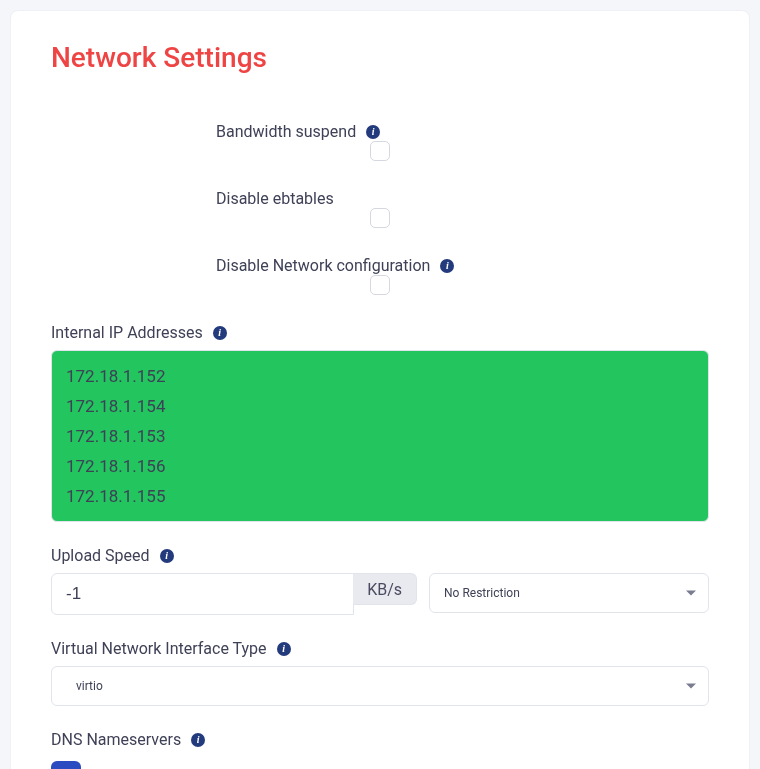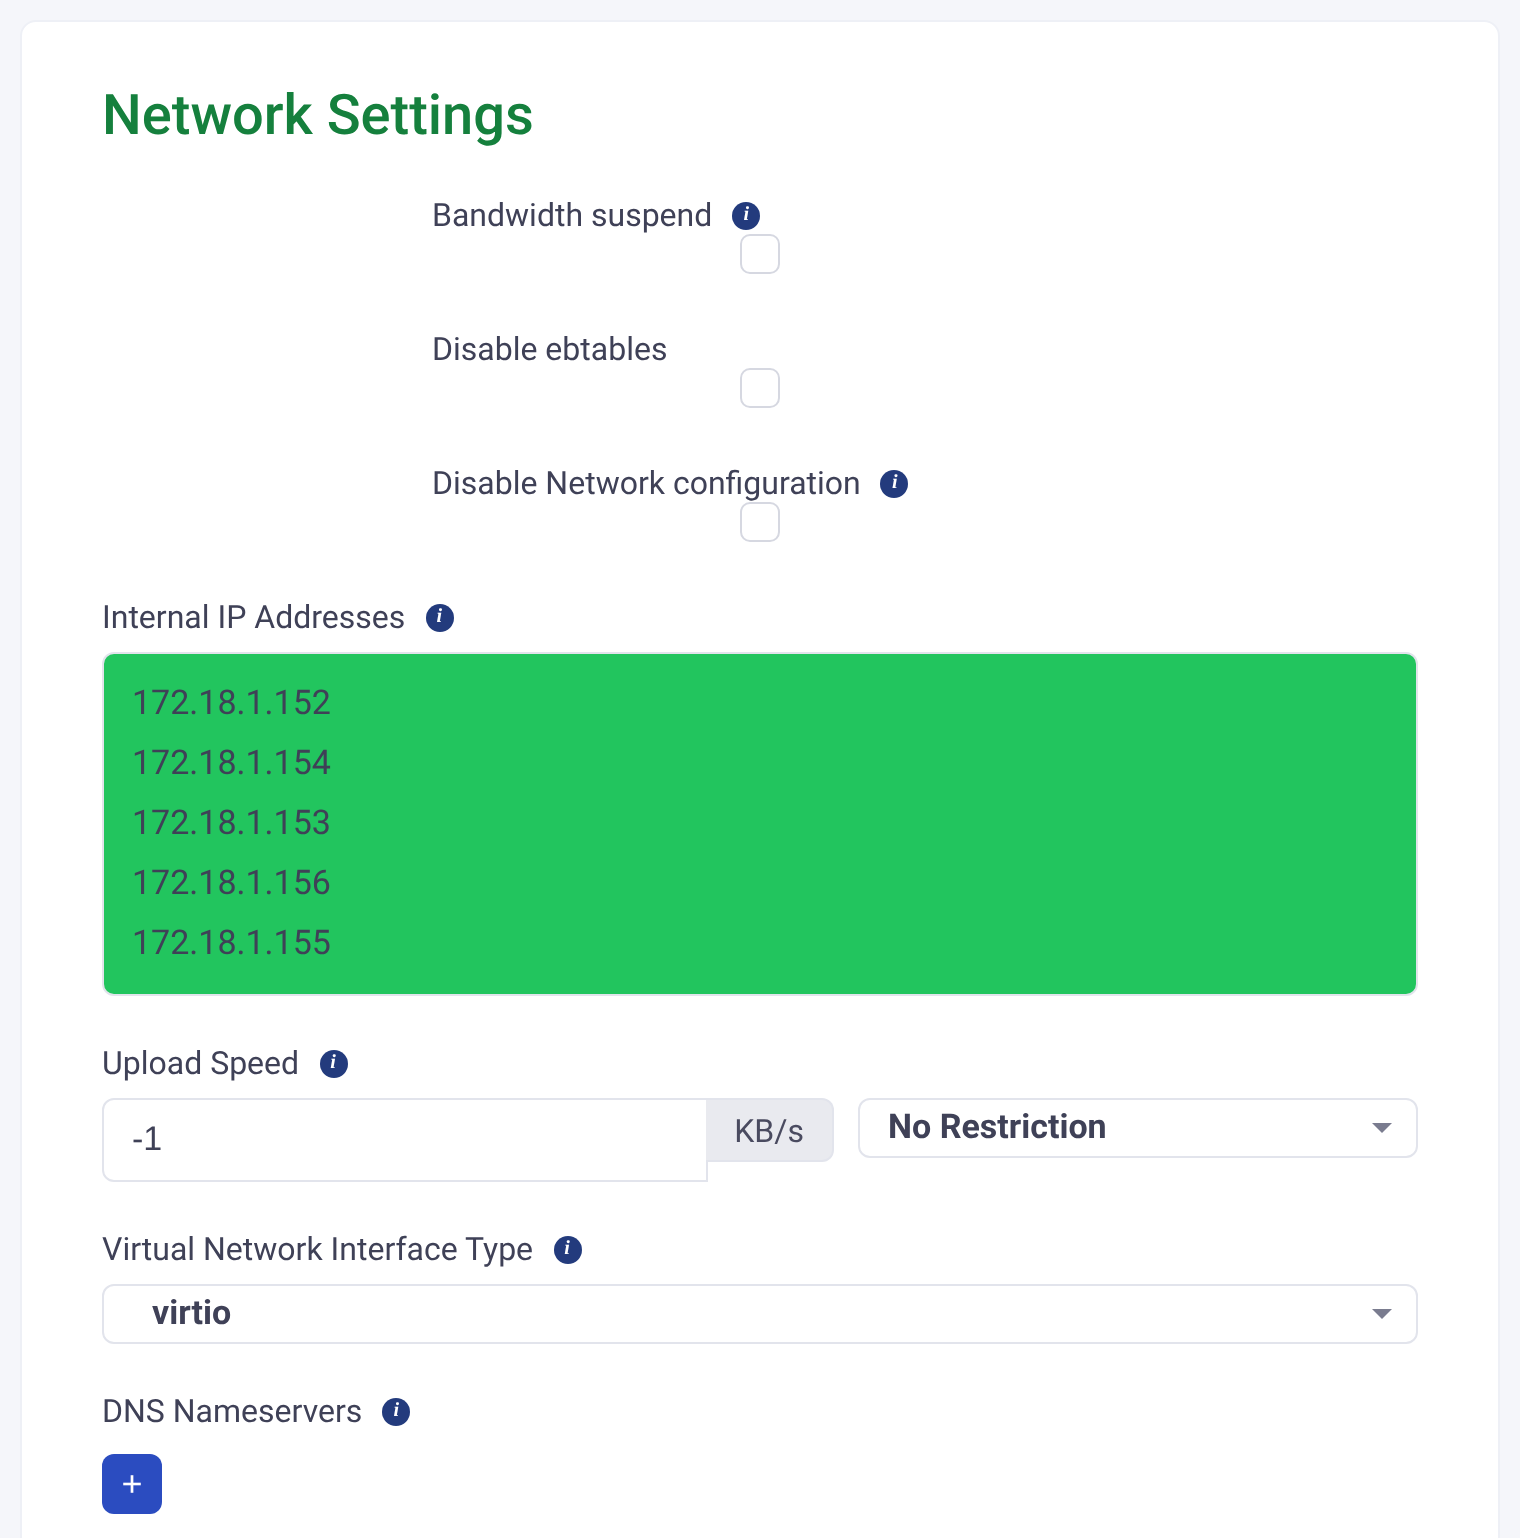--- a/index.html
+++ b/index.html
@@ -16,22 +16,22 @@
     .card {
       background: #ffffff;
       border-radius: 8px;
       border: 1px solid #eef0f6;
       padding: 30px 40px 50px 40px;
       width: 740px;
     }
     .page-title {
       font-size: 28px;
       font-weight: 500;
-      color: #15803d;
-      margin-bottom: 24px;
+      color: #ef4444;
+      margin-bottom: 48px;
     }
     .form-row {
       margin-bottom: 24px;
     }
     .checkbox-row {
       display: flex;
       align-items: center;
       margin-bottom: 28px;
       flex-direction: column;
     }
@@ -116,30 +116,29 @@
       height: 32px;
     }
     .input-with-suffix {
       display: flex;
       flex: 1;
     }
     .select {
       border: 1px solid #e2e4ec;
       border-radius: 6px;
       padding: 10px 40px 10px 14px;
-      font-size: 17px;
+      font-size: 12px;
       color: #3f4157;
       outline: none;
       background: #fff;
       cursor: pointer;
       position: relative;
       display: flex;
       align-items: center;
-      height: 30px;
-      font-weight: bold;
+      height: 40px;
     }
     .select.wide {
       width: 100%;
       padding-left: 24px;
     }
     .select.half {
       width: 280px;
     }
     .select-caret {
       position: absolute;

